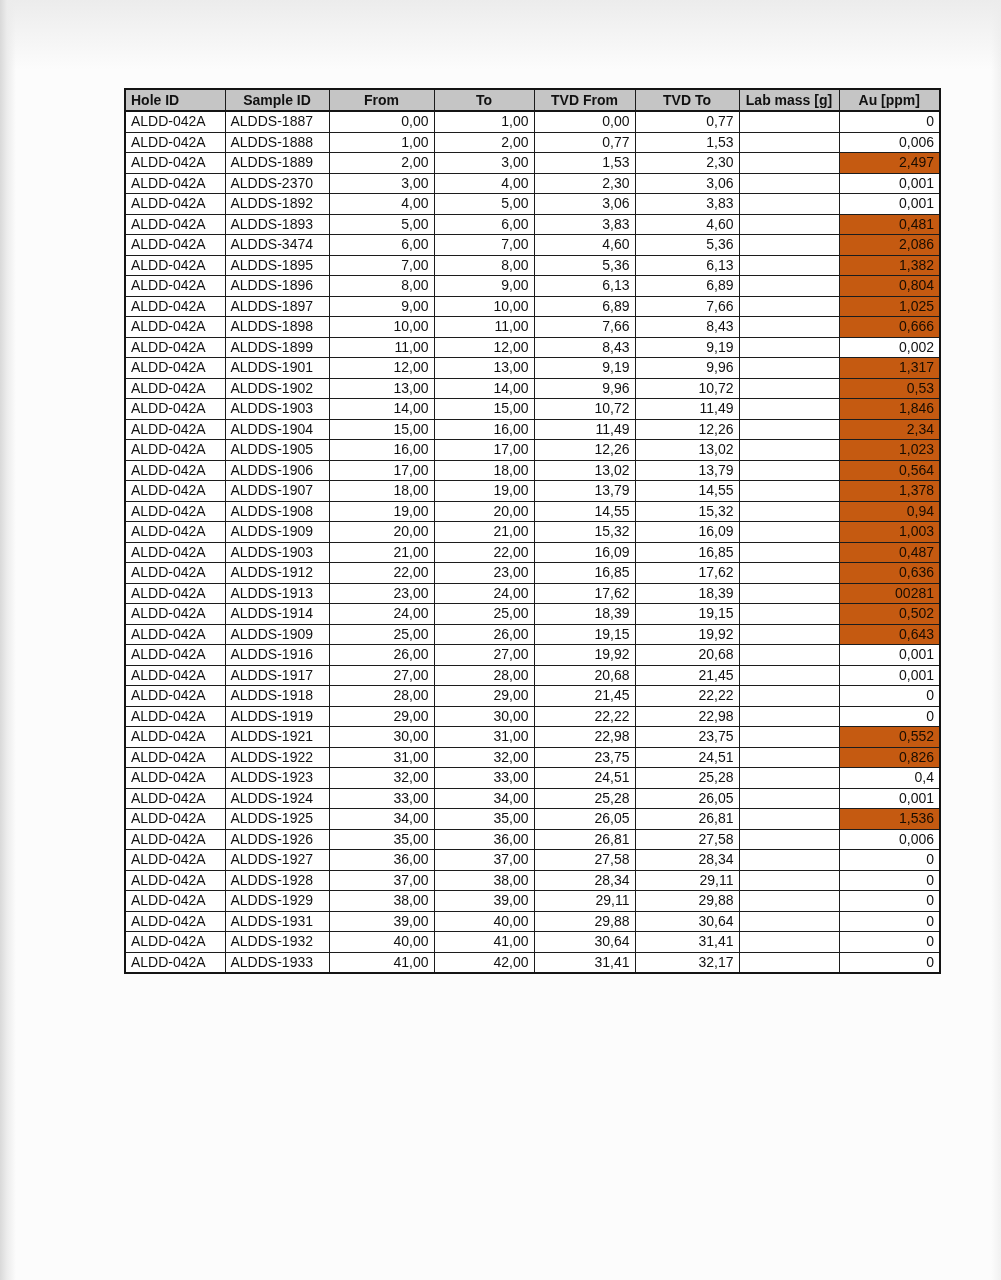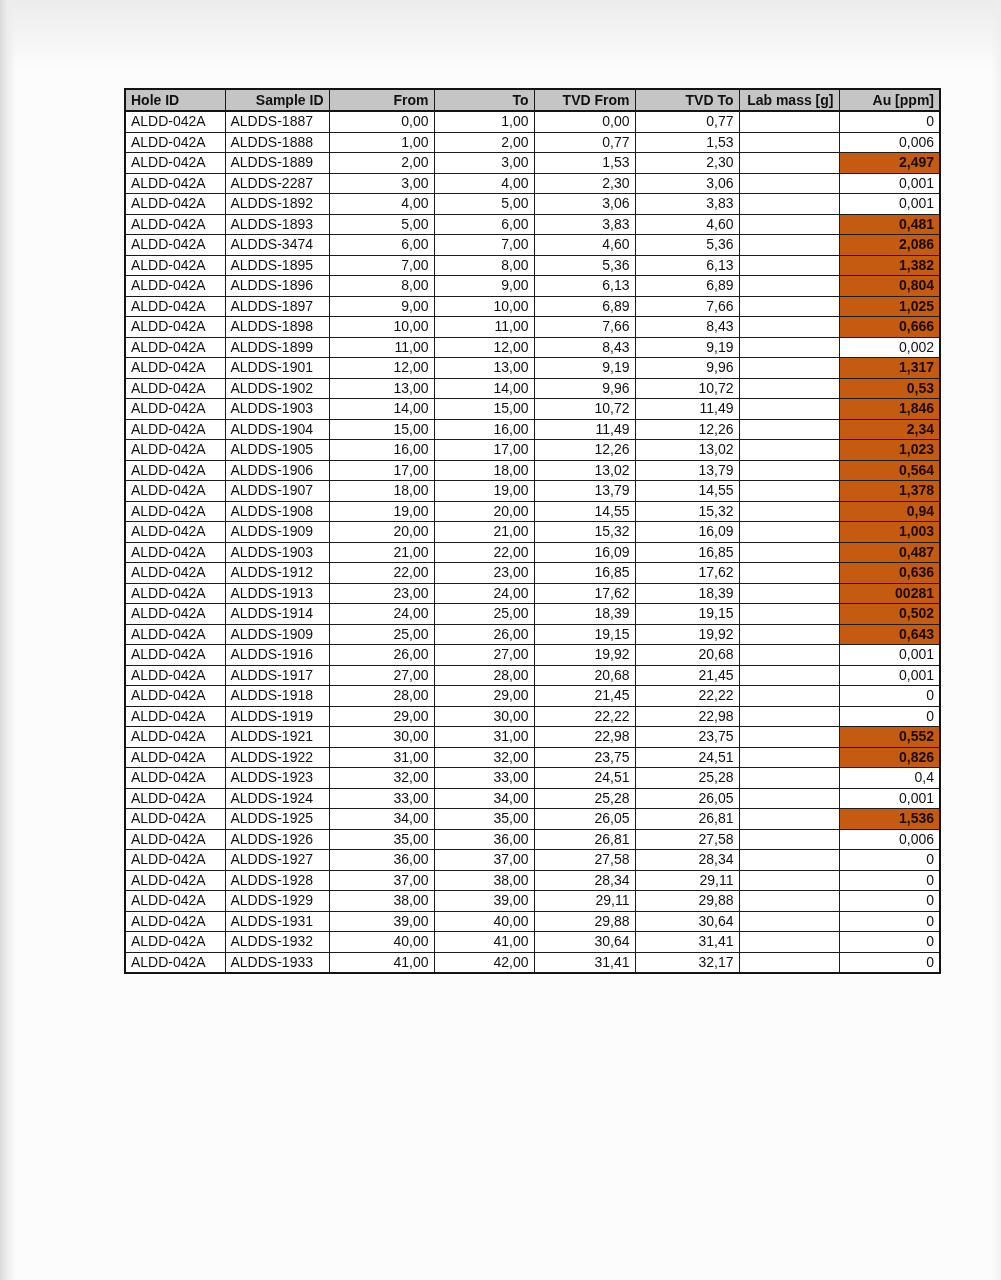--- a/index.html
+++ b/index.html
@@ -53,26 +53,25 @@
     overflow: hidden;
   }
   table.assay thead th {
     background: var(--header-bg, #c5c5c5);
     font-weight: bold;
     height: 20px;
     line-height: 20px;
     border-bottom: 2px solid #141414;
   }
   th.l, td.l { text-align: left; }
-  th.c       { text-align: right; }
+  th.c       { text-align: center; }
   td.r       { text-align: right; }
   td.hl {
     background: var(--hl, #C55A11);
     color: #1a0d00;
-    font-weight: bold;
   }
 </style>
 </head>
 <body>
 
 <div class="page-bg"></div>
 
 <table class="assay">
   <colgroup>
     <col class="c-hole">
@@ -122,21 +121,21 @@
         <td class="l">ALDDS-1889</td>
         <td class="r">2,00</td>
         <td class="r">3,00</td>
         <td class="r">1,53</td>
         <td class="r">2,30</td>
         <td class="r"></td>
         <td class="r hl">2,497</td>
       </tr>
       <tr>
         <td class="l">ALDD-042A</td>
-        <td class="l">ALDDS-2287</td>
+        <td class="l">ALDDS-2370</td>
         <td class="r">3,00</td>
         <td class="r">4,00</td>
         <td class="r">2,30</td>
         <td class="r">3,06</td>
         <td class="r"></td>
         <td class="r">0,001</td>
       </tr>
       <tr>
         <td class="l">ALDD-042A</td>
         <td class="l">ALDDS-1892</td>

